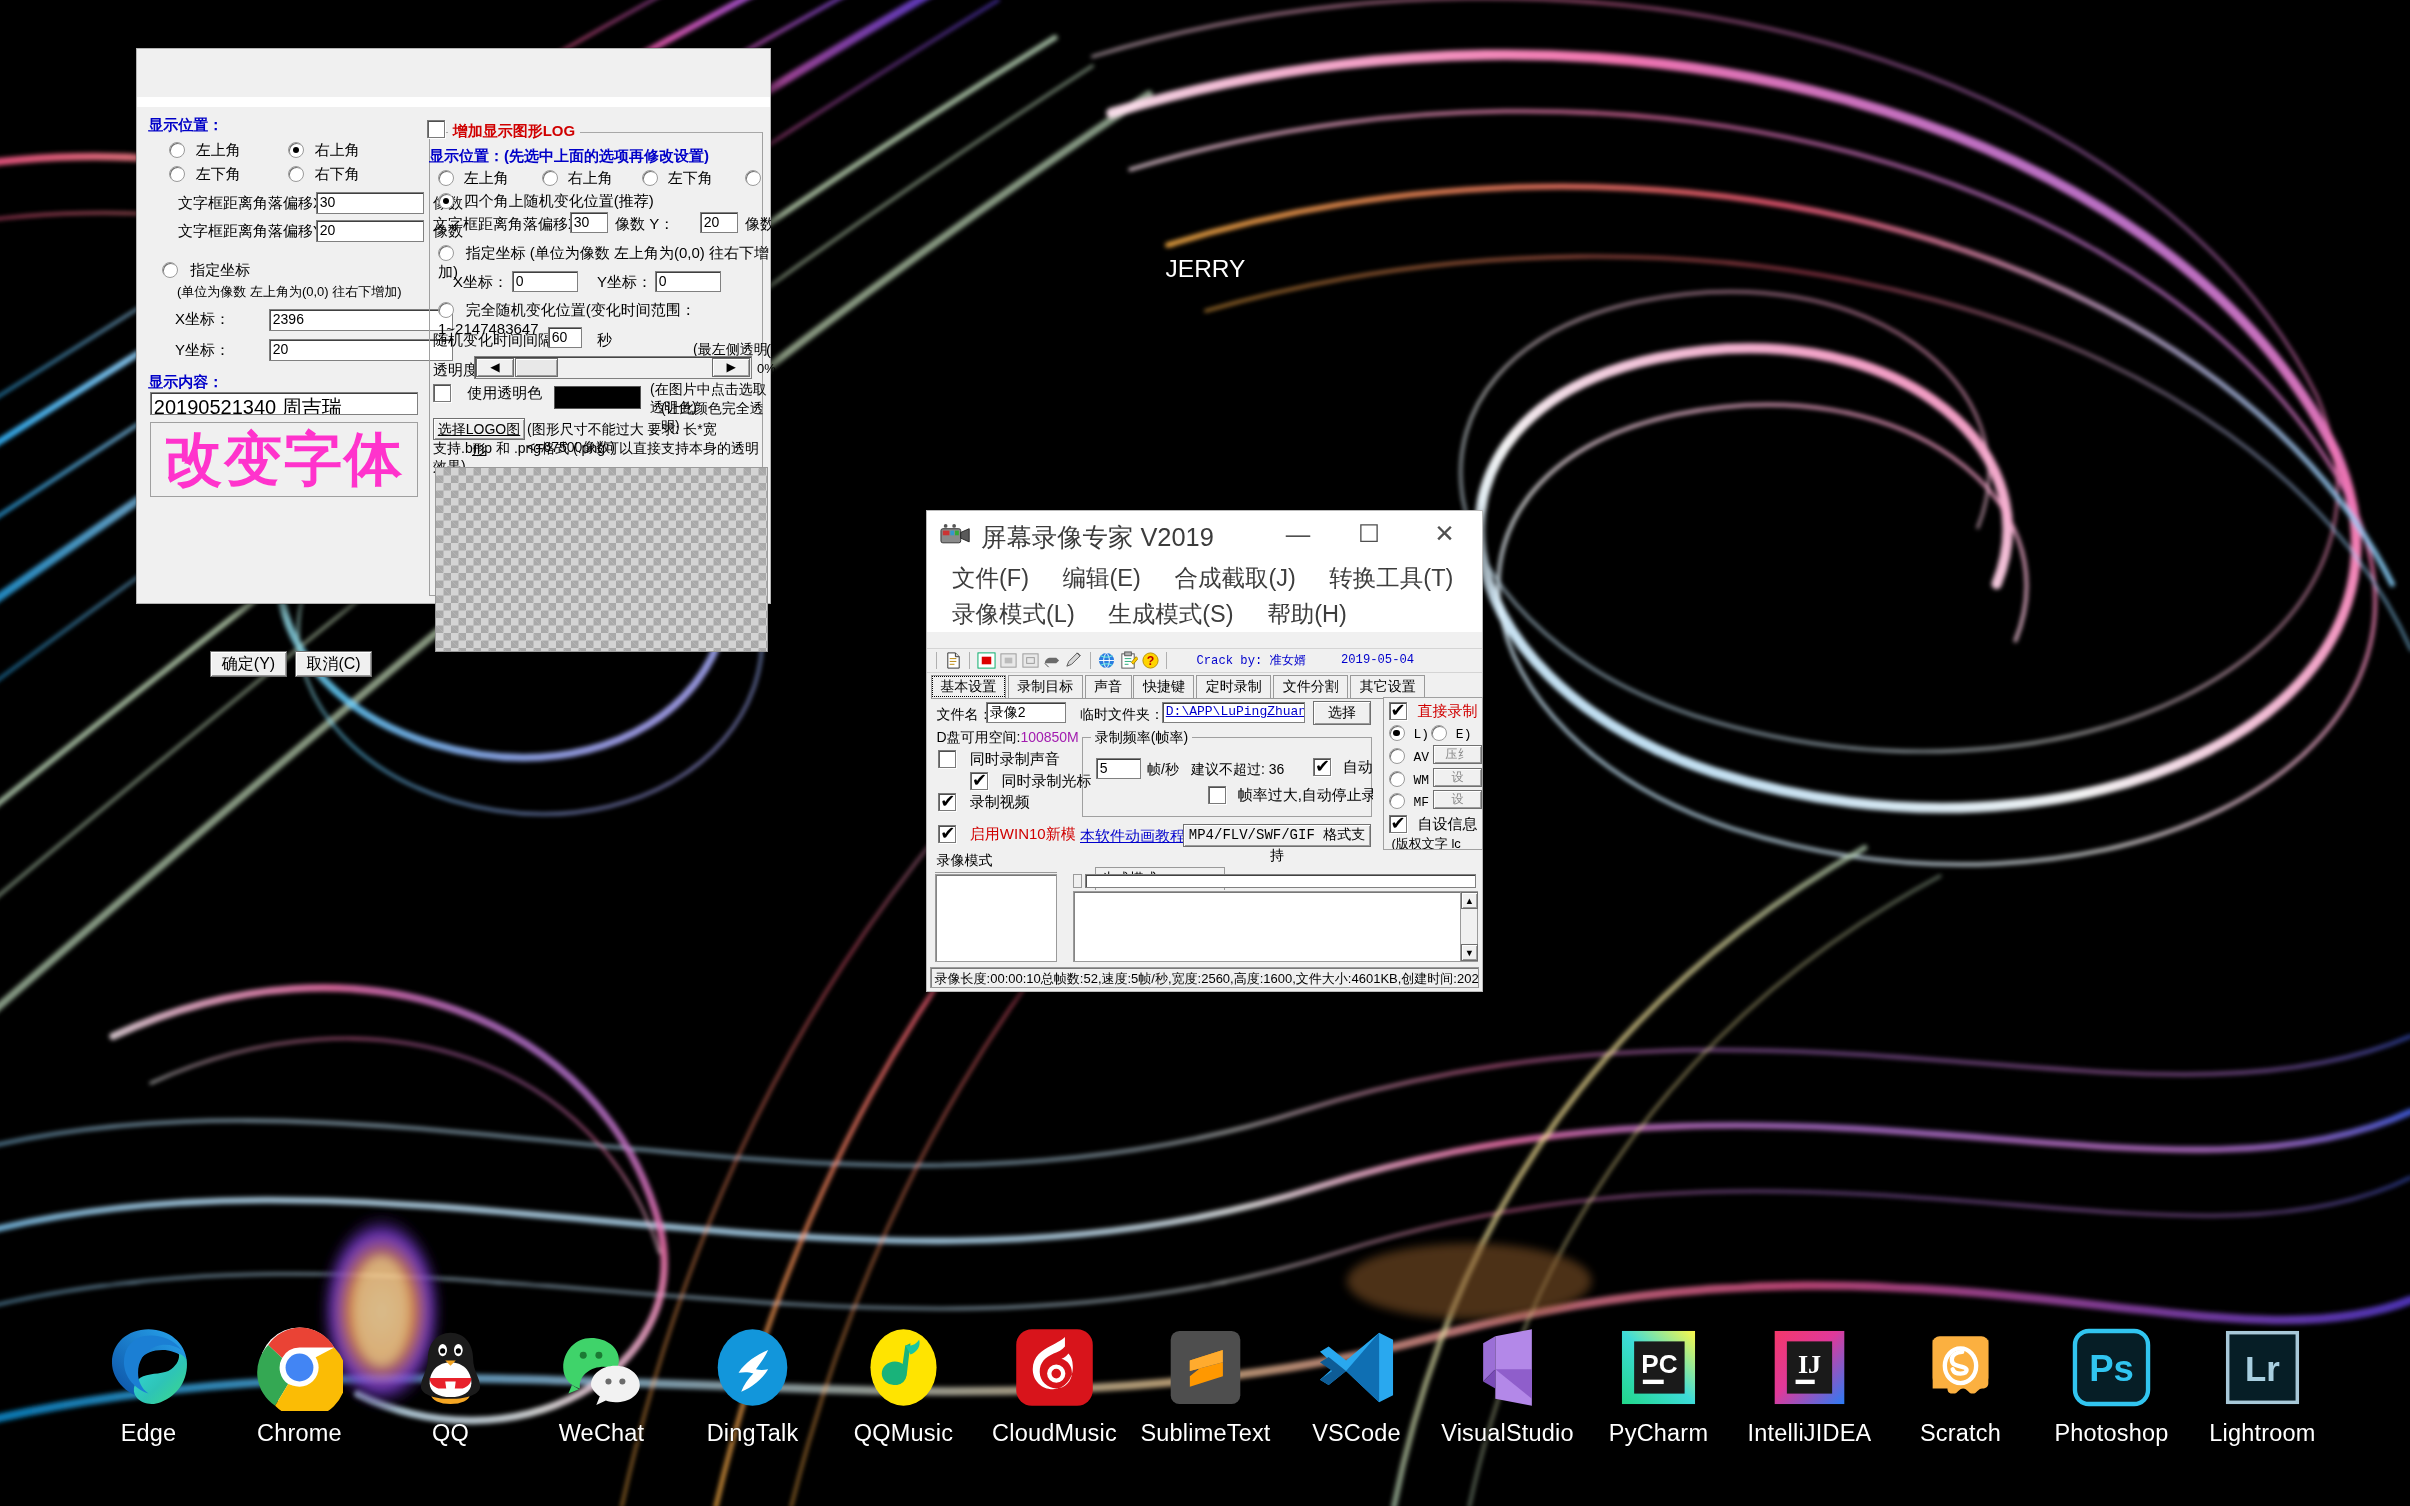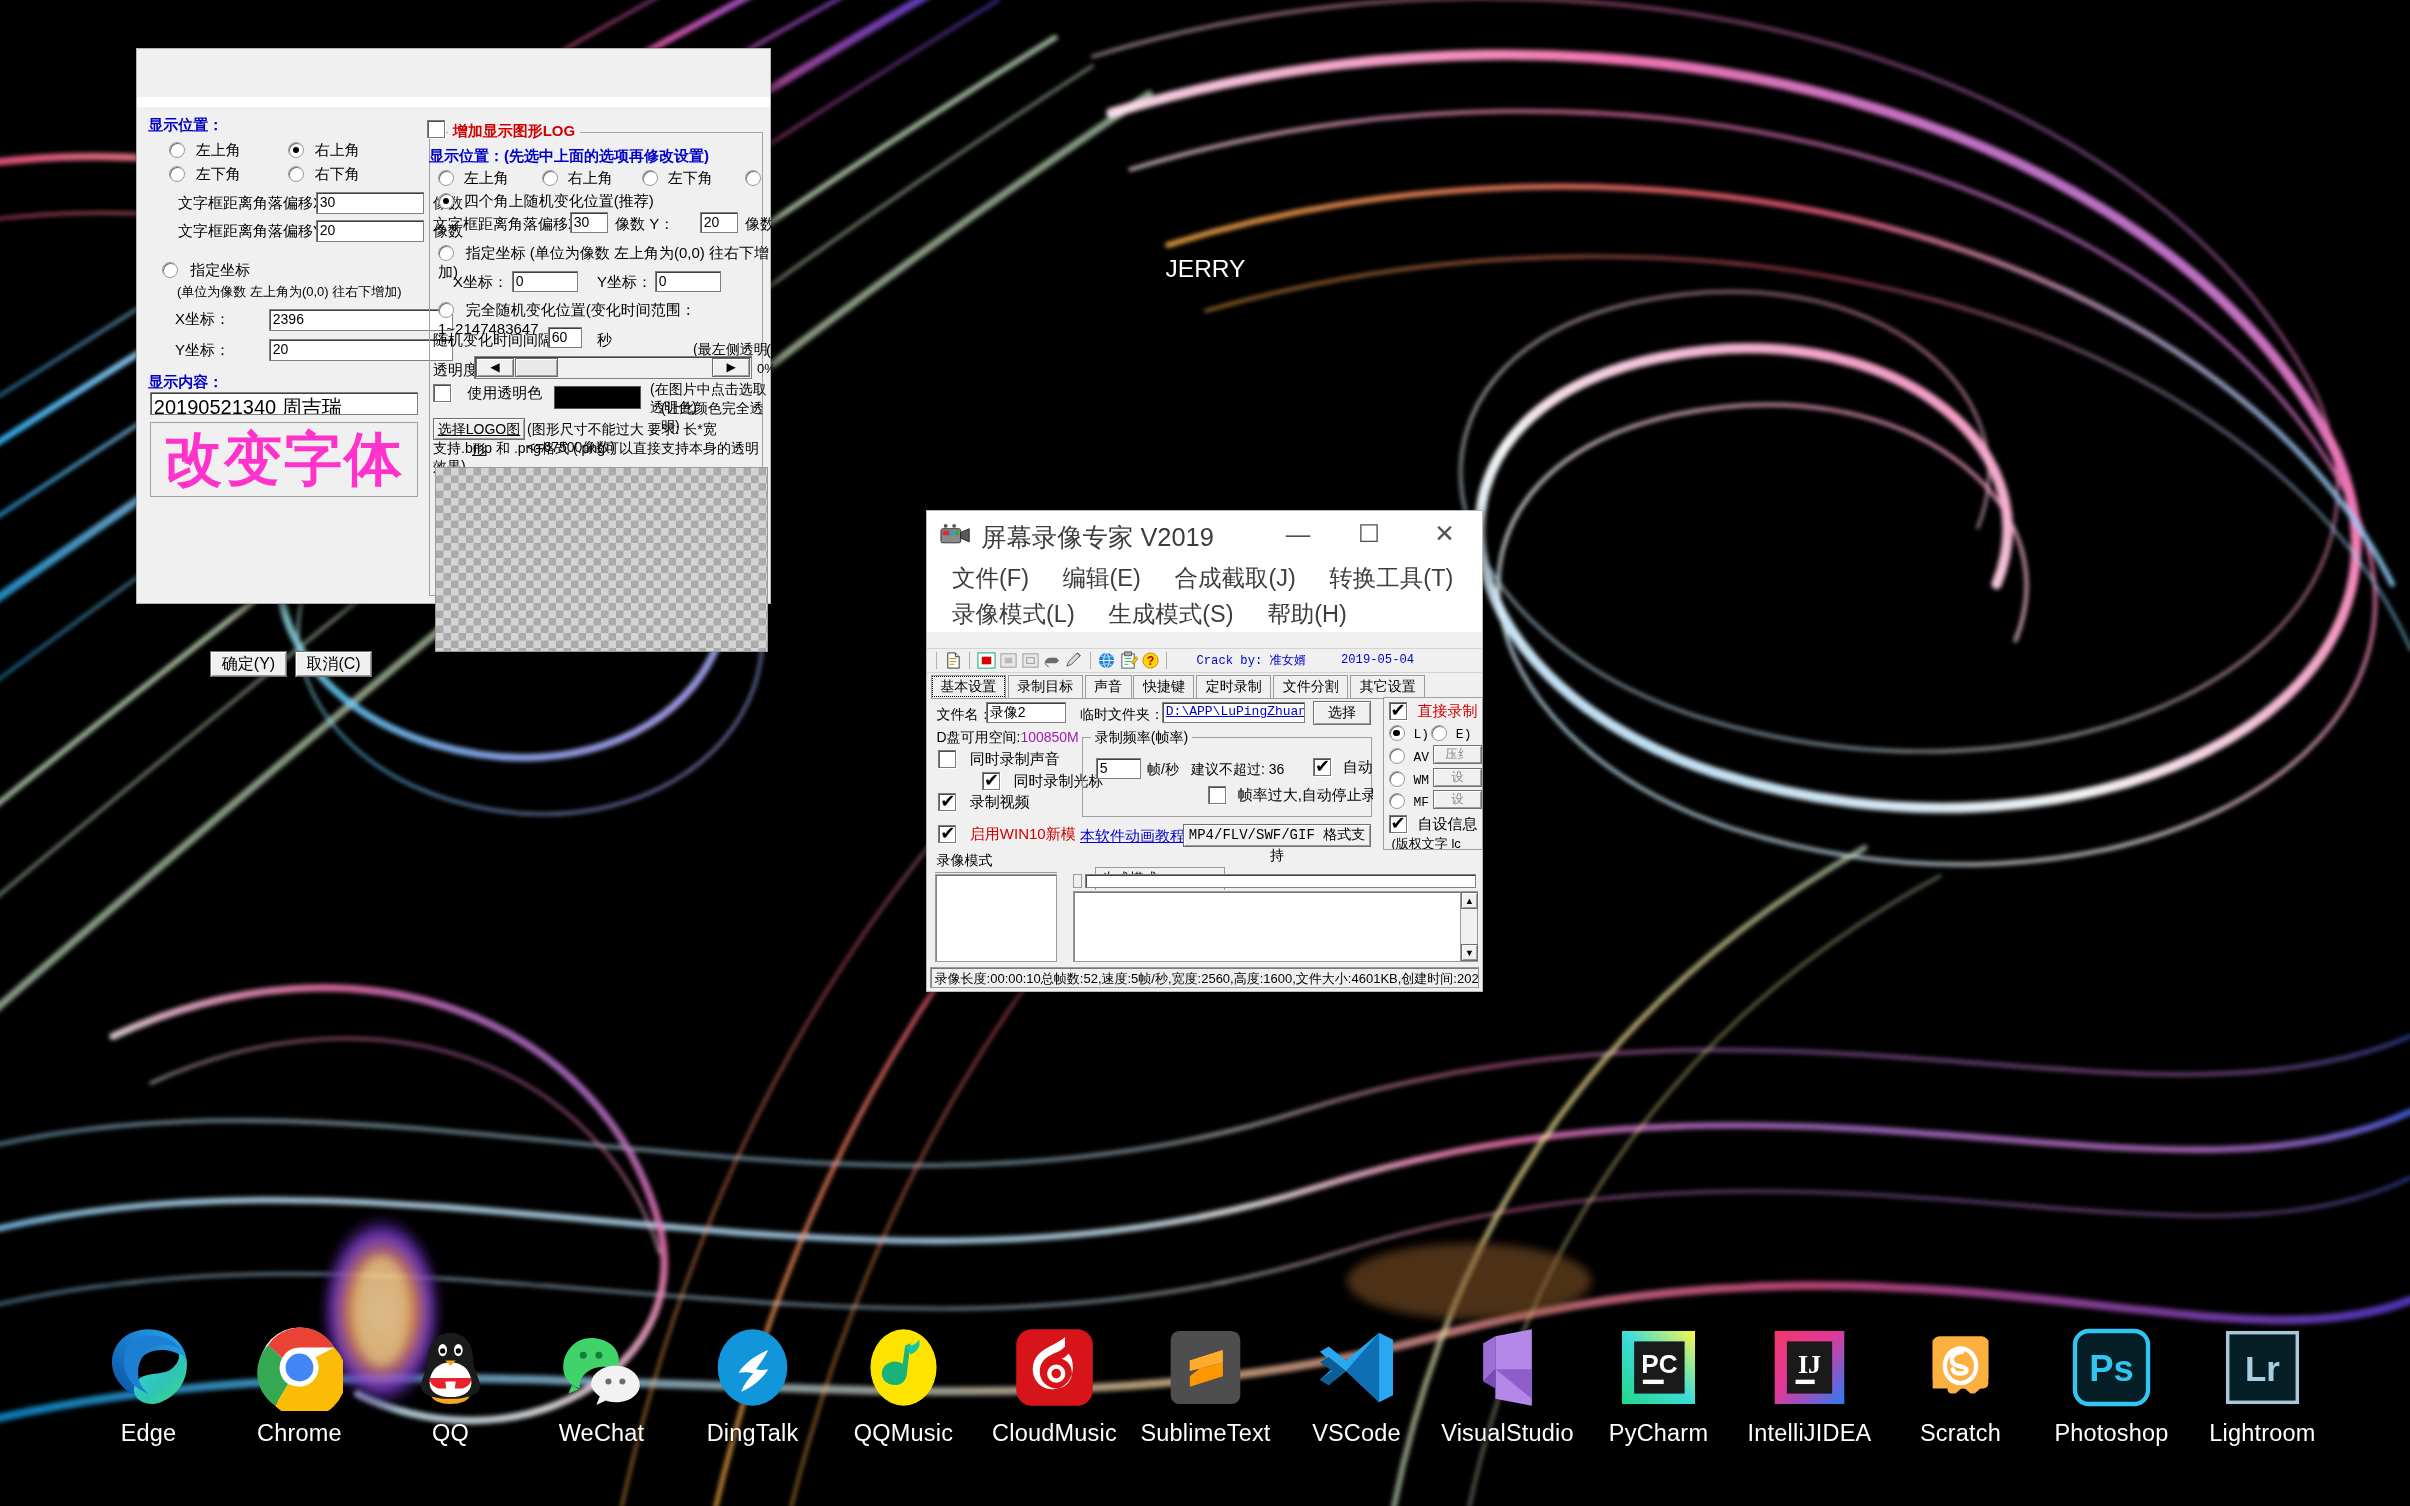--- a/index.html
+++ b/index.html
@@ -770,21 +770,21 @@
   <div class="abs w32btn" style="left:386px; top:190px; width:58px; height:23.5px; line-height:21.7px; font-size:14px;">选择</div>
 
   <div class="abs" style="left:9.4px; top:218px; font-size:14px; color:#000;">
     <span>D盘可用空间:</span><span style="color:#a21caf;">100850M</span>
   </div>
 
   <div class="abs" style="left:11.3px; top:239px;">
     <span class="cbox"></span>
     <span class="lbl-k" style="margin-left:9.4px;text-align:right;">同时录制声音</span>
   </div>
-  <div class="abs" style="left:15px; top:261px;padding-left:40px;">
+  <div class="abs" style="left:3px; top:261px;padding-left:40px;">
     <span class="cbox on"></span>
     <span class="lbl-k" style="margin-left:9.4px;">同时录制光标</span>
   </div>
   <div class="abs" style="left:11.3px; top:282px;">
     <span class="cbox on"></span>
     <span class="lbl-k" style="margin-left:9.4px;">录制视频</span>
   </div>
 
   <div class="abs" style="left:11.3px; top:314px;">
     <span class="cbox on"></span>

